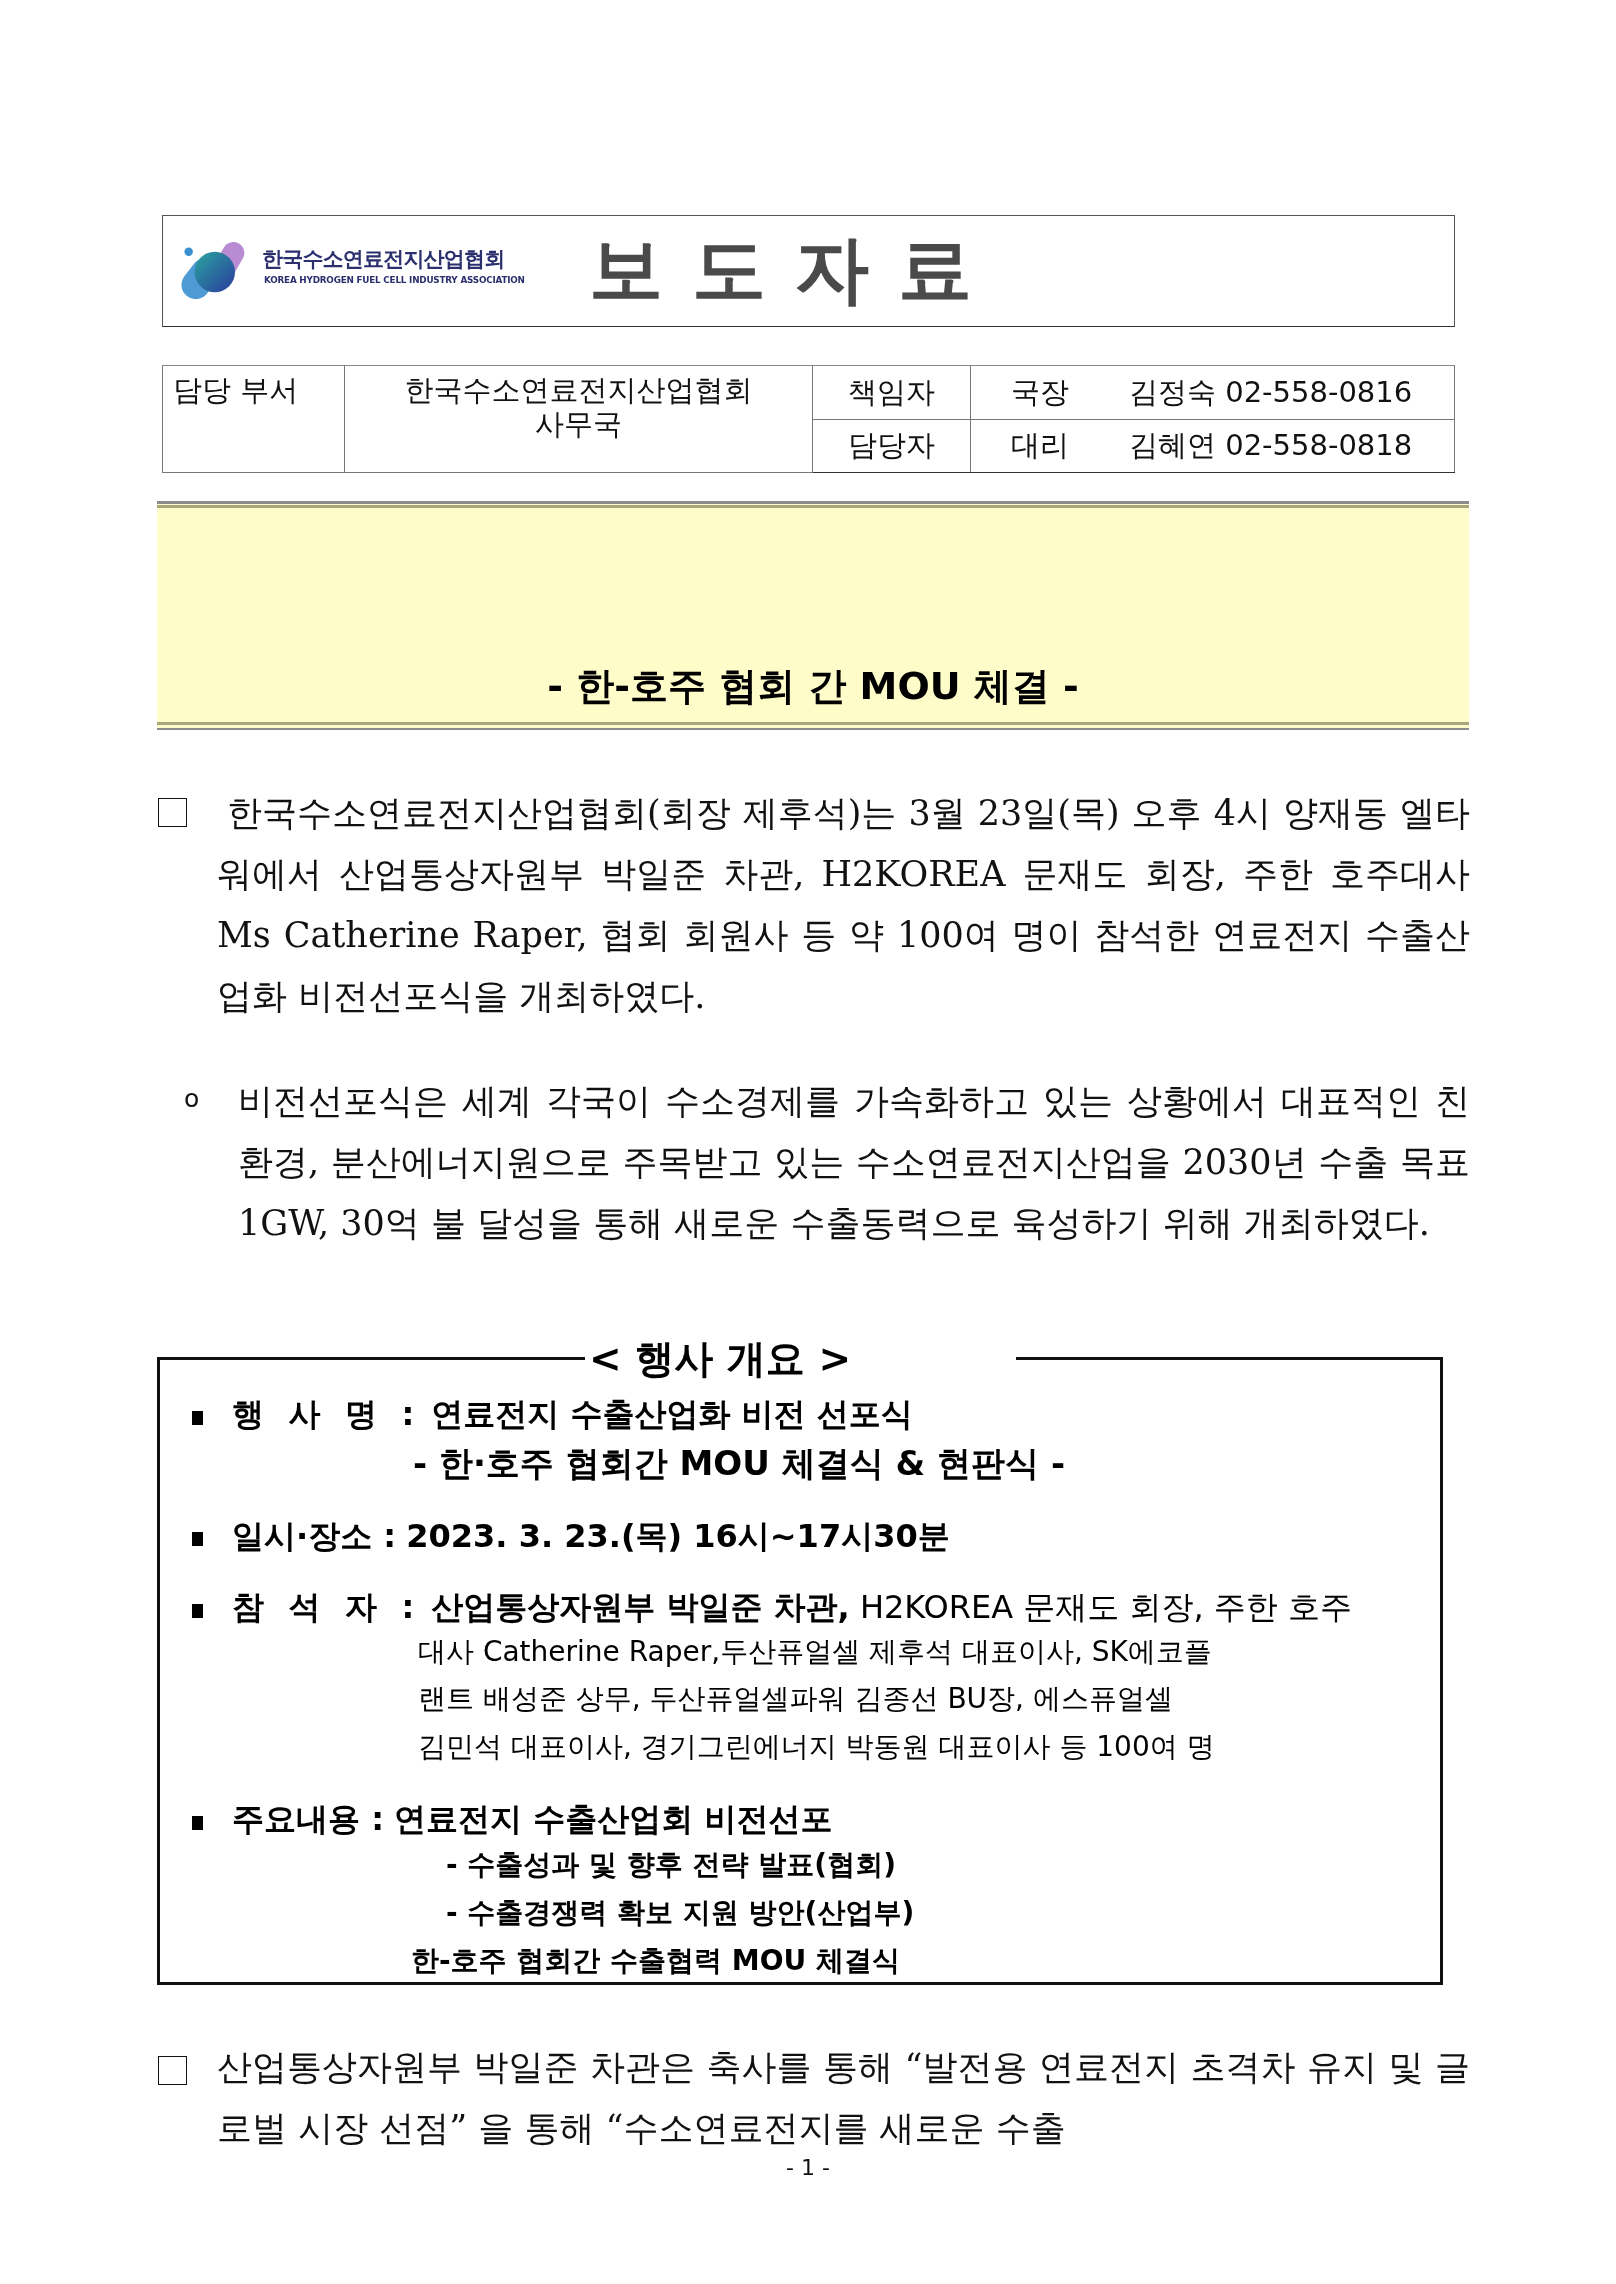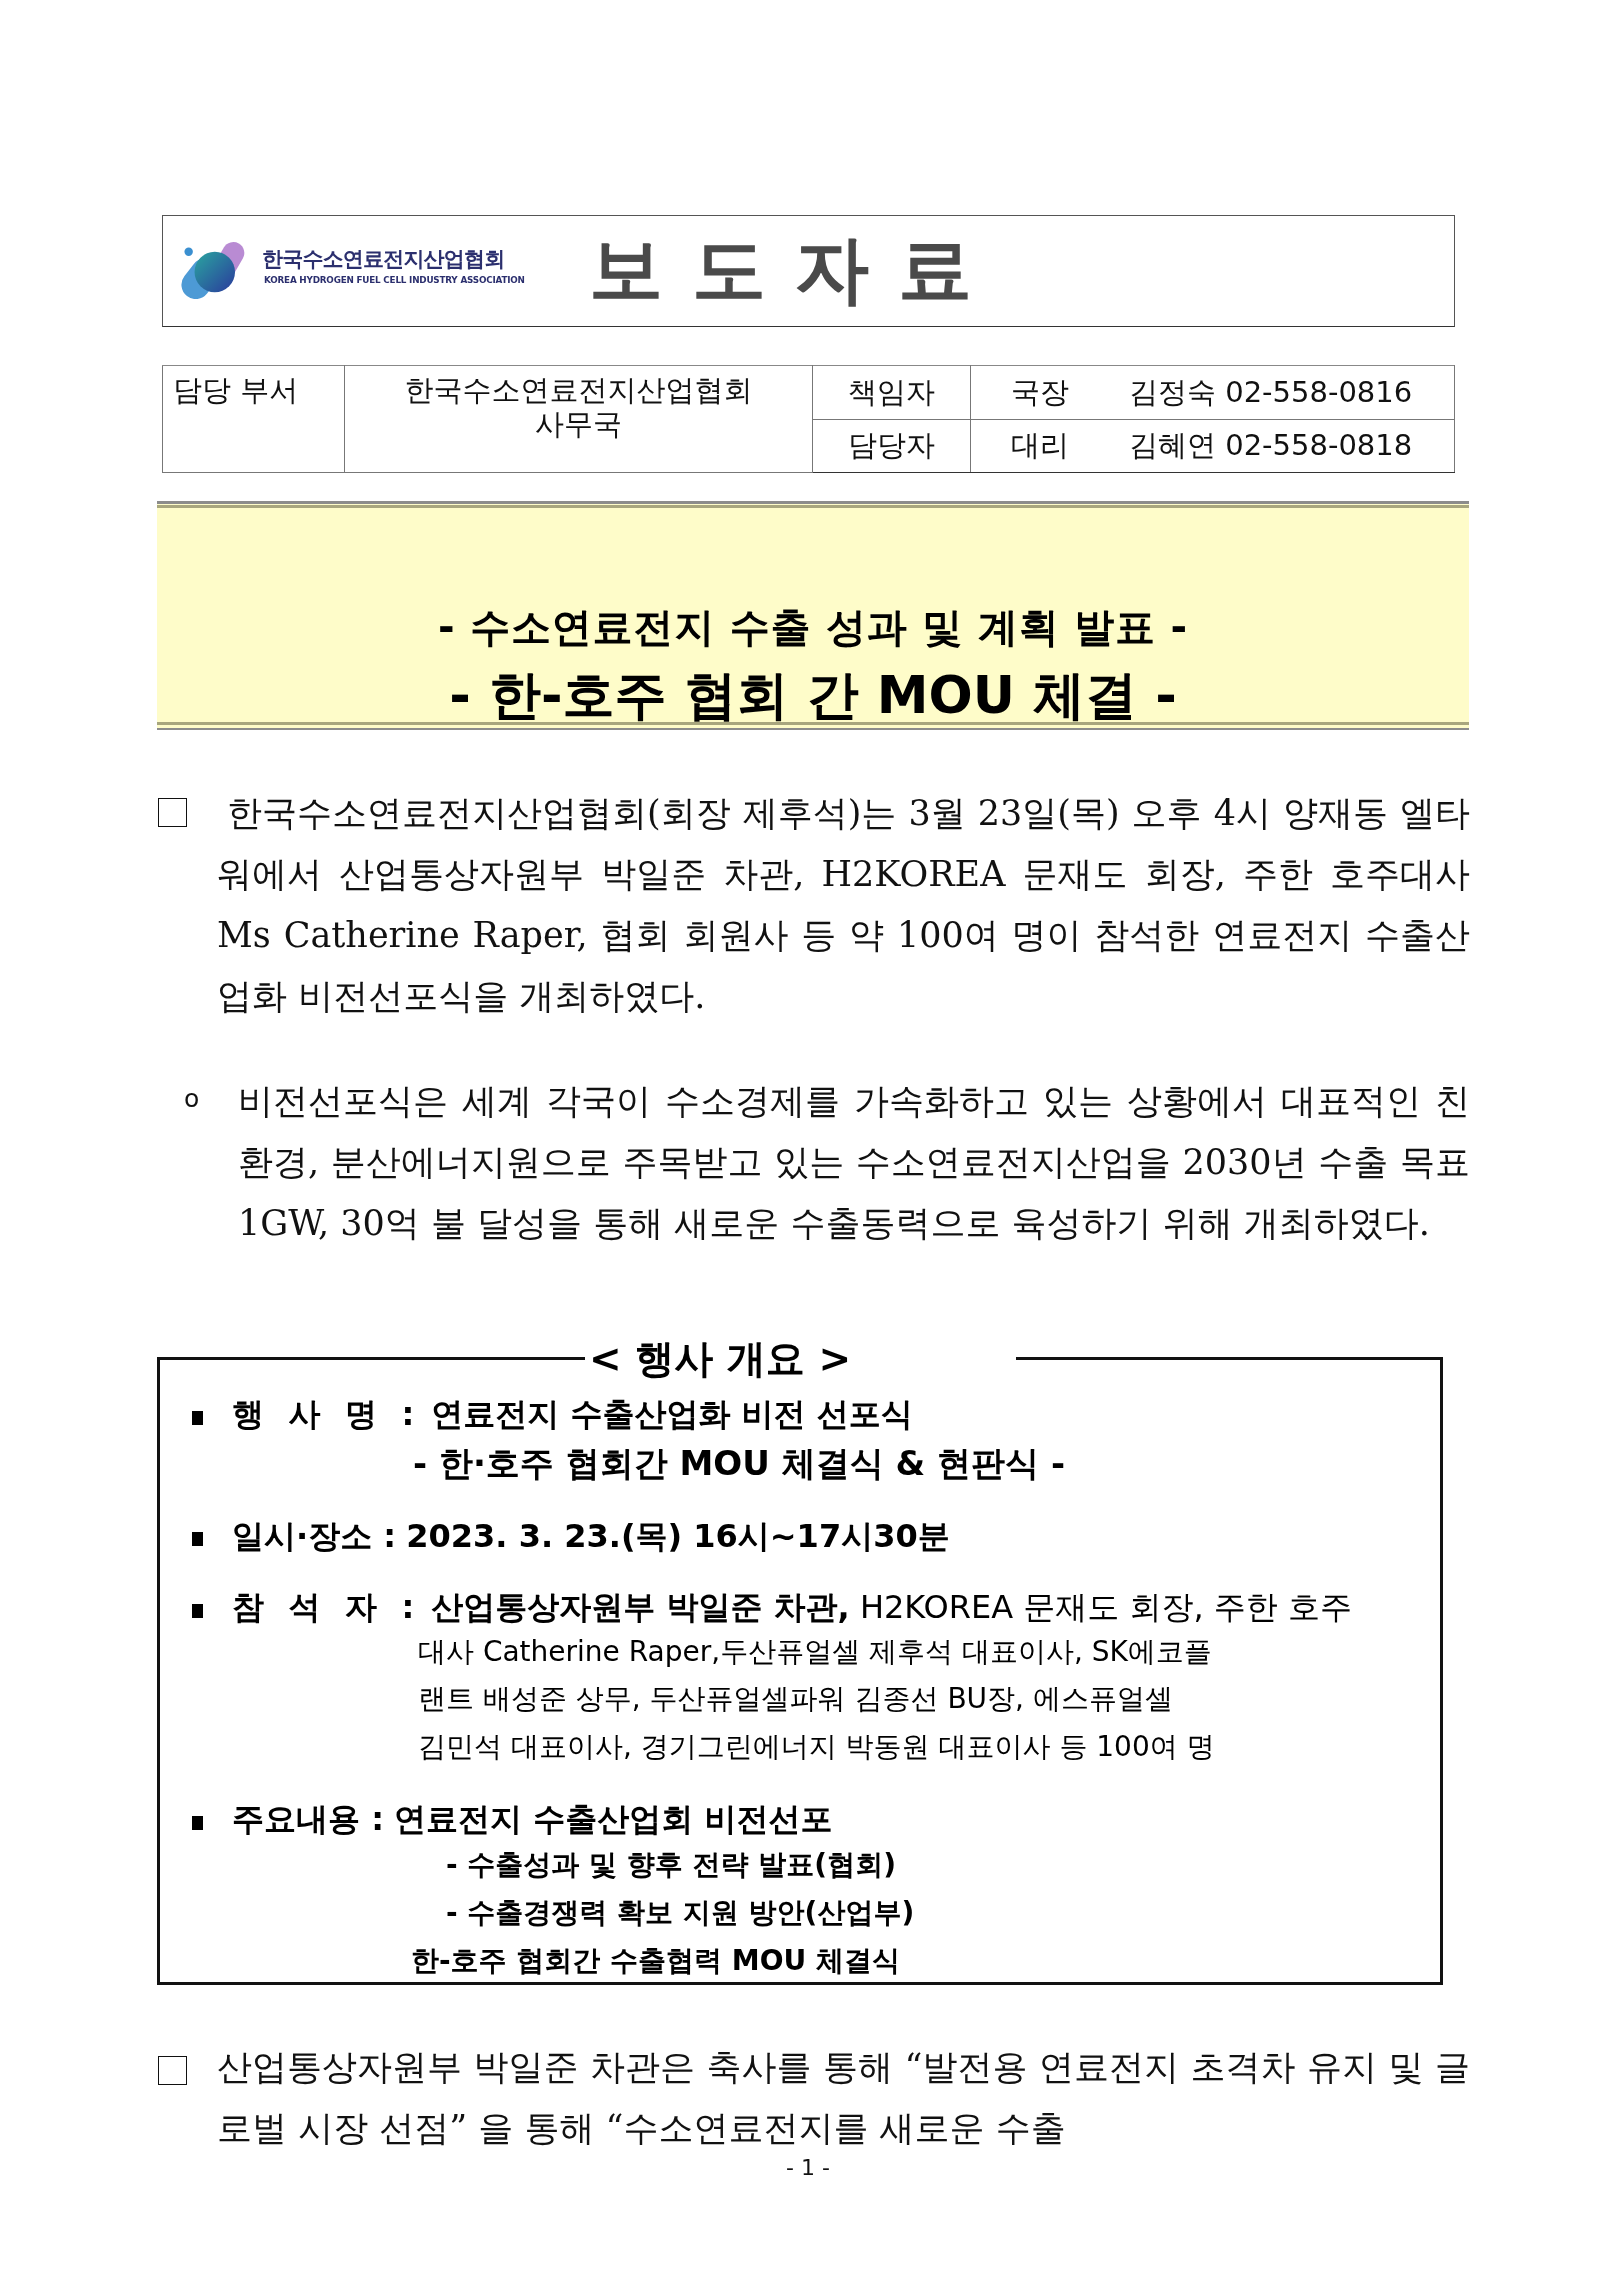--- a/index.html
+++ b/index.html
@@ -35,21 +35,21 @@
   
   #banner { left: 157px; top: 501px; width: 1312px; height: 229px; background: #fefcc9; box-sizing: border-box; }
   #banner .line-top { position: absolute; left: 0; right: 0; top: 0; height: 2.5px; background: #8c8c8c; }
   #banner .line-top2 { position: absolute; left: 0; right: 0; top: 4.2px; height: 2.5px; background: #a8a67e; }
   #banner .line-bot { position: absolute; left: 0; right: 0; bottom: 5px; height: 3.4px; background: #a8a67e; }
   #banner .line-bot2 { position: absolute; left: 0; right: 0; bottom: 0; height: 2.5px; background: #8c8c8c; }
   .headline { position: absolute; left: 0; right: 0; text-align: center; font-weight: bold; color: #000;
               white-space: nowrap; }
   #headline-main { top: 18.5px; font-size: 56px; letter-spacing: -2.5px; }
   #headline-sub1 { top: 99px; font-size: 40px; letter-spacing: 0.8px; }
-  #headline-sub2 { top: 160px; font-size: 52px; text-align: center; }
+  #headline-sub2 { top: 160px; font-size: 38px; text-align: center; }
 
   
   .para { position: absolute; font-family: "DejaVu Serif", serif; font-size: 35px; color: #111;
           line-height: 61px; text-align: justify; text-align-last: left; }
   .sq-bullet { position: absolute; width: 29px; height: 29px; border: 1.7px solid #111; box-sizing: border-box; }
   .circ-bullet { position: absolute; font-family: "DejaVu Sans", sans-serif; font-size: 25px; }
   #p1 { left: 217px; top: 783px; width: 1253px; text-indent: 10px; }
   #p1-bullet { left: 158px; top: 798px; }
   #p2 { left: 238px; top: 1071px; width: 1232px; }
   #p2-bullet { left: 184px; top: 1084px; }
@@ -111,21 +111,20 @@
     <td class="c-person">
       <span class="title">대리</span><span>김혜연 02-558-0818</span>
     </td>
   </tr>
 </tbody>
   </table>
 
 <div id="banner" class="abs">
   <div class="line-top"></div>
   <div class="line-top2"></div>
-  <div id="headline-sub1" class="headline">- 수소연료전지 수출 성과 및 계획 발표 -</div>
   <div id="headline-sub2" class="headline">- 한-호주 협회 간 MOU 체결 -</div>
   <div class="line-bot"></div>
   <div class="line-bot2"></div>
 </div>
 
 <div id="p1-bullet" class="sq-bullet"></div>
 <div id="p1" class="para">한국수소연료전지산업협회(회장 제후석)는 3월 23일(목) 오후 4시 양재동 엘타워에서 산업통상자원부 박일준 차관, H2KOREA 문재도 회장, 주한 호주대사 Ms Catherine Raper, 협회 회원사 등 약 100여 명이 참석한 연료전지 수출산업화 비전선포식을 개최하였다.</div>
 
 <div id="p2-bullet" class="circ-bullet">o</div>
 <div id="p2" class="para">비전선포식은 세계 각국이 수소경제를 가속화하고 있는 상황에서 대표적인 친환경, 분산에너지원으로 주목받고 있는 수소연료전지산업을 2030년 수출 목표 1GW, 30억 불 달성을 통해 새로운 수출동력으로 육성하기 위해 개최하였다.</div>

